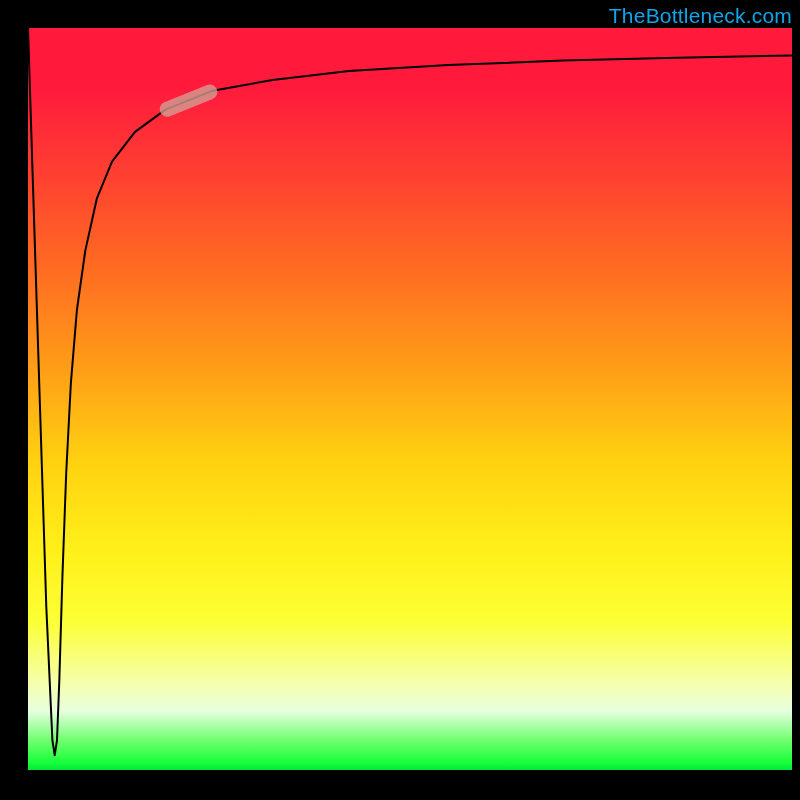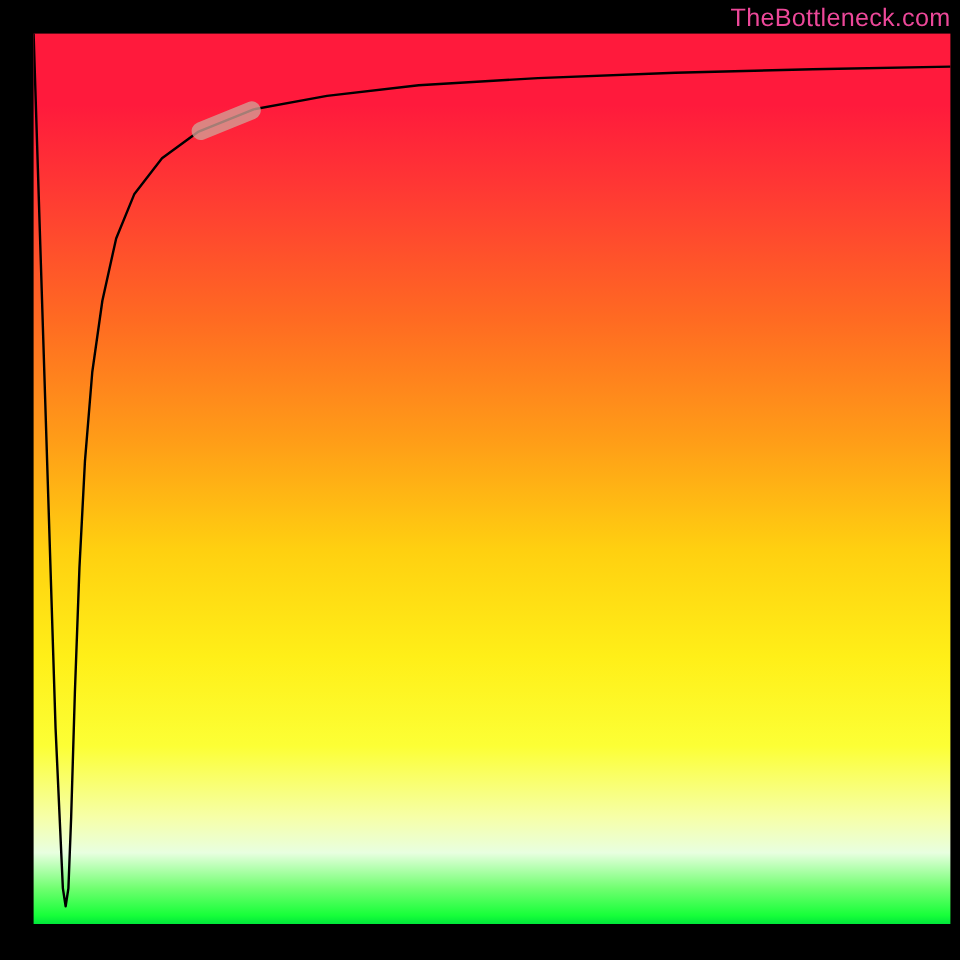--- a/index.html
+++ b/index.html
@@ -8,21 +8,21 @@
     height: 800px;
     background: #000;
     font-family: Arial, Helvetica, sans-serif;
     position: relative;
     overflow: hidden;
   }
   .watermark {
     position: absolute;
     top: 4px;
     right: 8px;
-    color: #ec4899;
+    color: #0ea5e9;
     font-size: 21px;
     font-weight: 400;
     letter-spacing: 0.2px;
     z-index: 10;
   }
   .plot-frame {
     position: absolute;
     top: 28px;
     left: 28px;
     width: 764px;

